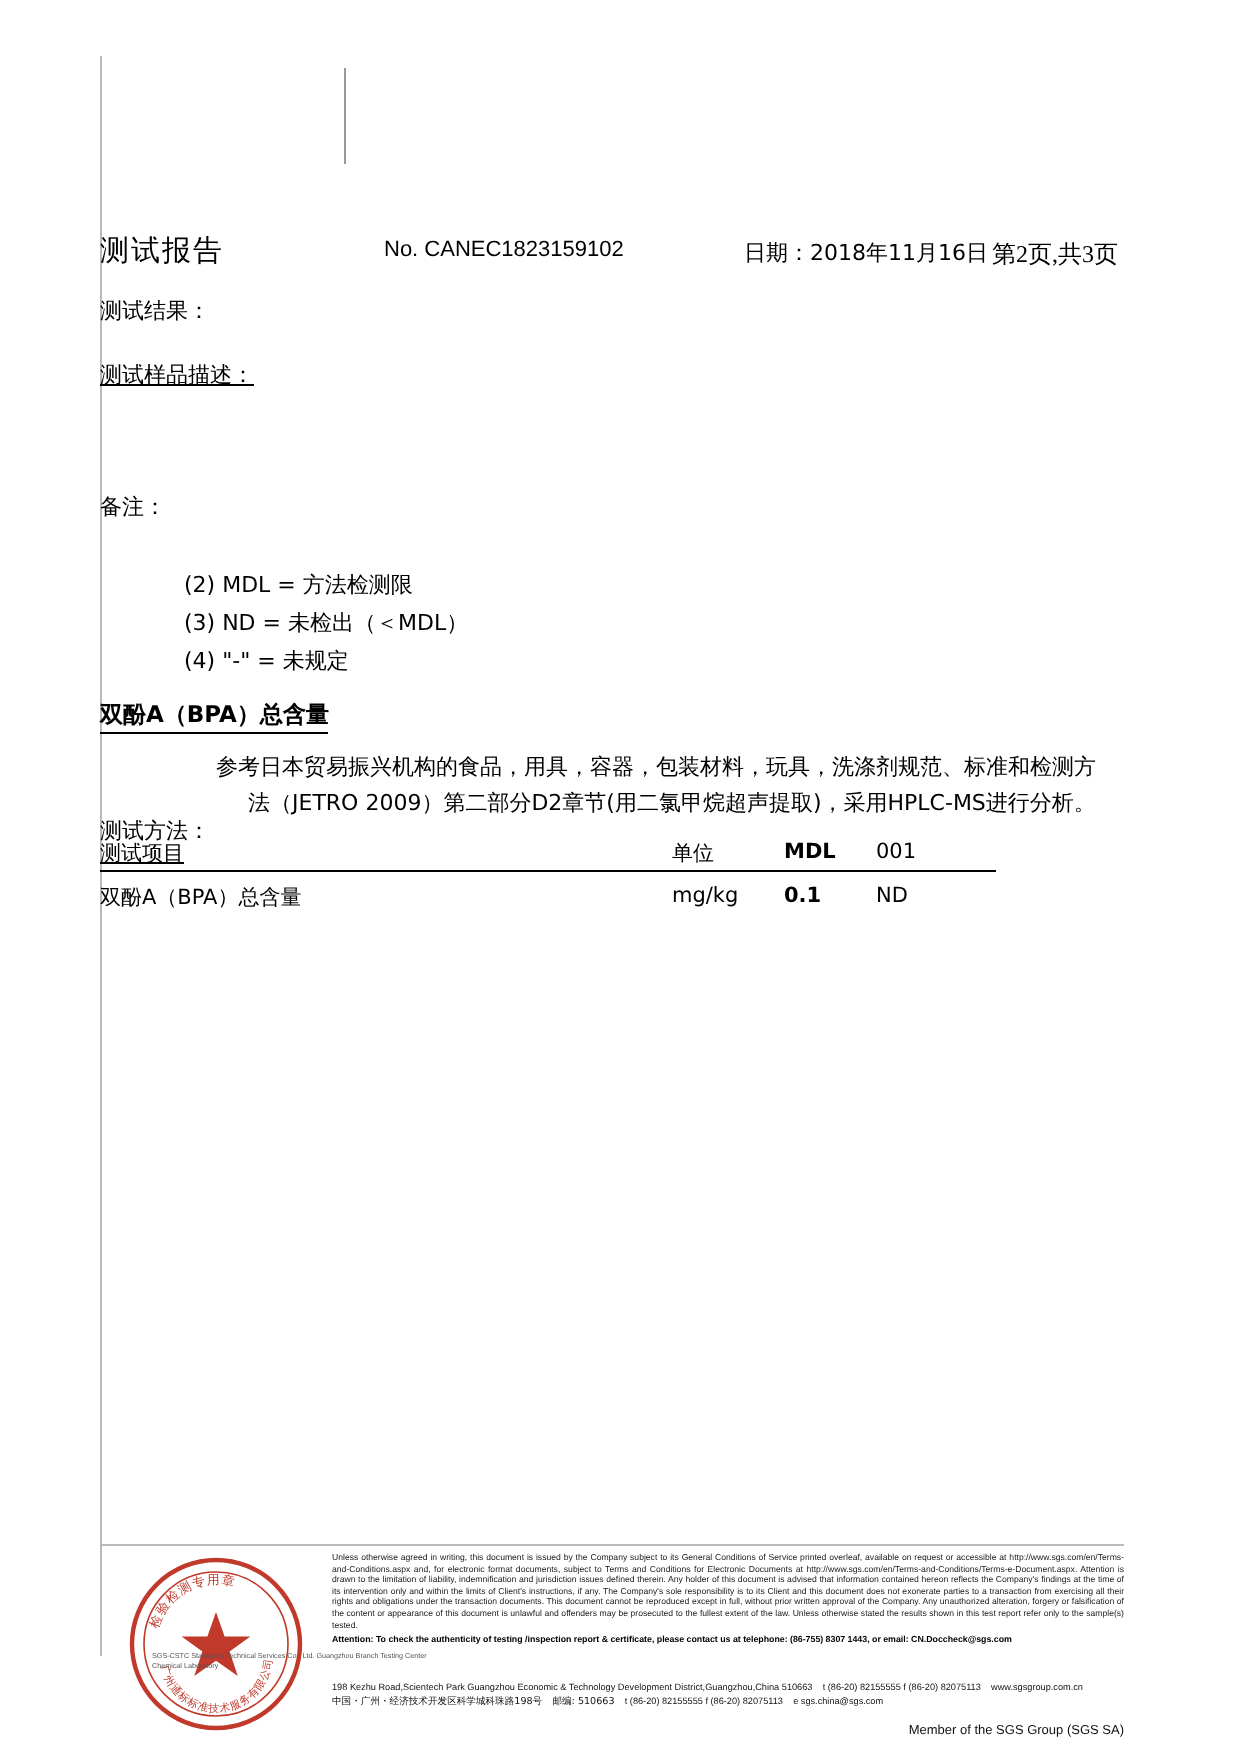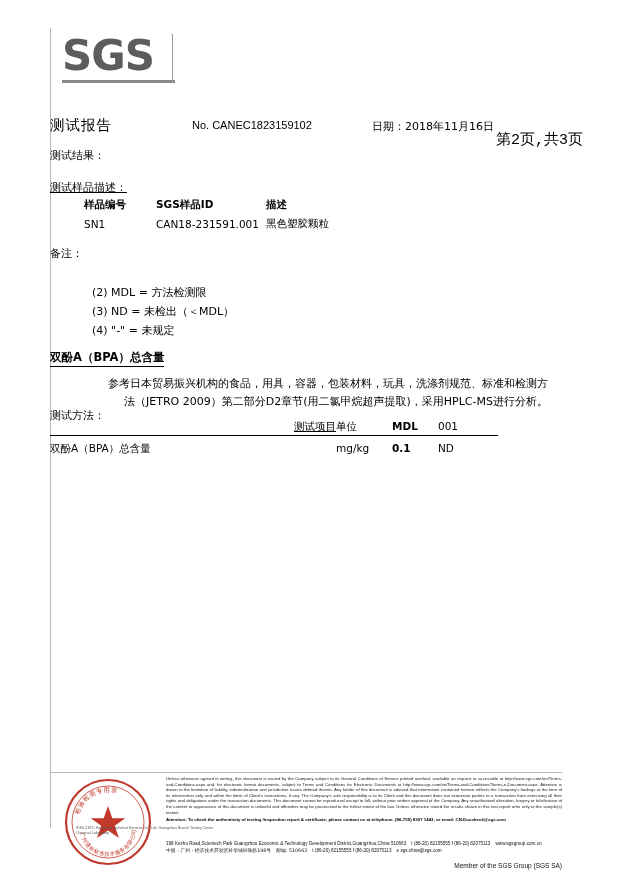--- a/index.html
+++ b/index.html
@@ -81,33 +81,33 @@
   .report-date {
     position: absolute;
     left: 372px;
     top: 119px;
     font-size: 11px;
     font-family: "DejaVu Sans", sans-serif;
   }
   .report-page {
     position: absolute;
     left: 496px;
-    top: 130px;
-    font-size: 15px;
-    font-family: Liberation Mono, monospace;
+    top: 119px;
+    font-size: 12px;
+    font-family: Liberation Serif, serif;
   }
 
   
   .t {
     position: absolute;
     font-family: "DejaVu Sans", sans-serif;
     font-size: 11px;
     white-space: nowrap;
   }
-  .ul { text-decoration: underline; text-align: right; }
+  .ul { text-decoration: underline; }
 
   .result-label { left: 50px; top: 148px; }
   .sample-desc-label { left: 50px; top: 180px; text-decoration: underline; }
 
   .tbl1 {
     position: absolute;
     left: 84px;
     top: 198px;
     font-family: "DejaVu Sans", sans-serif;
     font-size: 10.5px;
@@ -243,50 +243,30 @@
     transform: rotate(0deg);
   }
 </style>
 </head>
 <body>
 
 <div class="page">
 
   <div class="left-rule"></div>
 
-  <div class="logo-block">
-    <div class="logo-text">SGS</div>
-    <div class="logo-underline"></div>
-  </div>
   <div class="logo-tick"></div>
 
   <div class="report-title">测试报告</div>
   <div class="report-no">No. CANEC1823159102</div>
   <div class="report-date">日期：2018年11月16日</div>
   <div class="report-page">第2页,共3页</div>
 
   <div class="t result-label">测试结果：</div>
   <div class="t sample-desc-label">测试样品描述：</div>
 
-  <table class="tbl1">
-    <thead>
-      <tr>
-        <th class="c-sn">样品编号</th>
-        <th class="c-id">SGS样品ID</th>
-        <th class="c-desc">描述</th>
-      </tr>
-    </thead>
-    <tbody>
-      <tr>
-        <td class="c-sn">SN1</td>
-        <td class="c-id">CAN18-231591.001</td>
-        <td class="c-desc">黑色塑胶颗粒</td>
-      </tr>
-    </tbody>
-  </table>
 
   <div class="t remark-label">备注：</div>
   <div class="t remark-2">(2) MDL = 方法检测限</div>
   <div class="t remark-3">(3) ND = 未检出（＜MDL）</div>
   <div class="t remark-4">(4) "-" = 未规定</div>
 
   <div class="bpa-head">双酚A（BPA）总含量</div>
   <div class="t method-label">测试方法：</div>
   <div class="t method-1">参考日本贸易振兴机构的食品，用具，容器，包装材料，玩具，洗涤剂规范、标准和检测方</div>
   <div class="t method-2">法（JETRO 2009）第二部分D2章节(用二氯甲烷超声提取)，采用HPLC-MS进行分析。</div>

